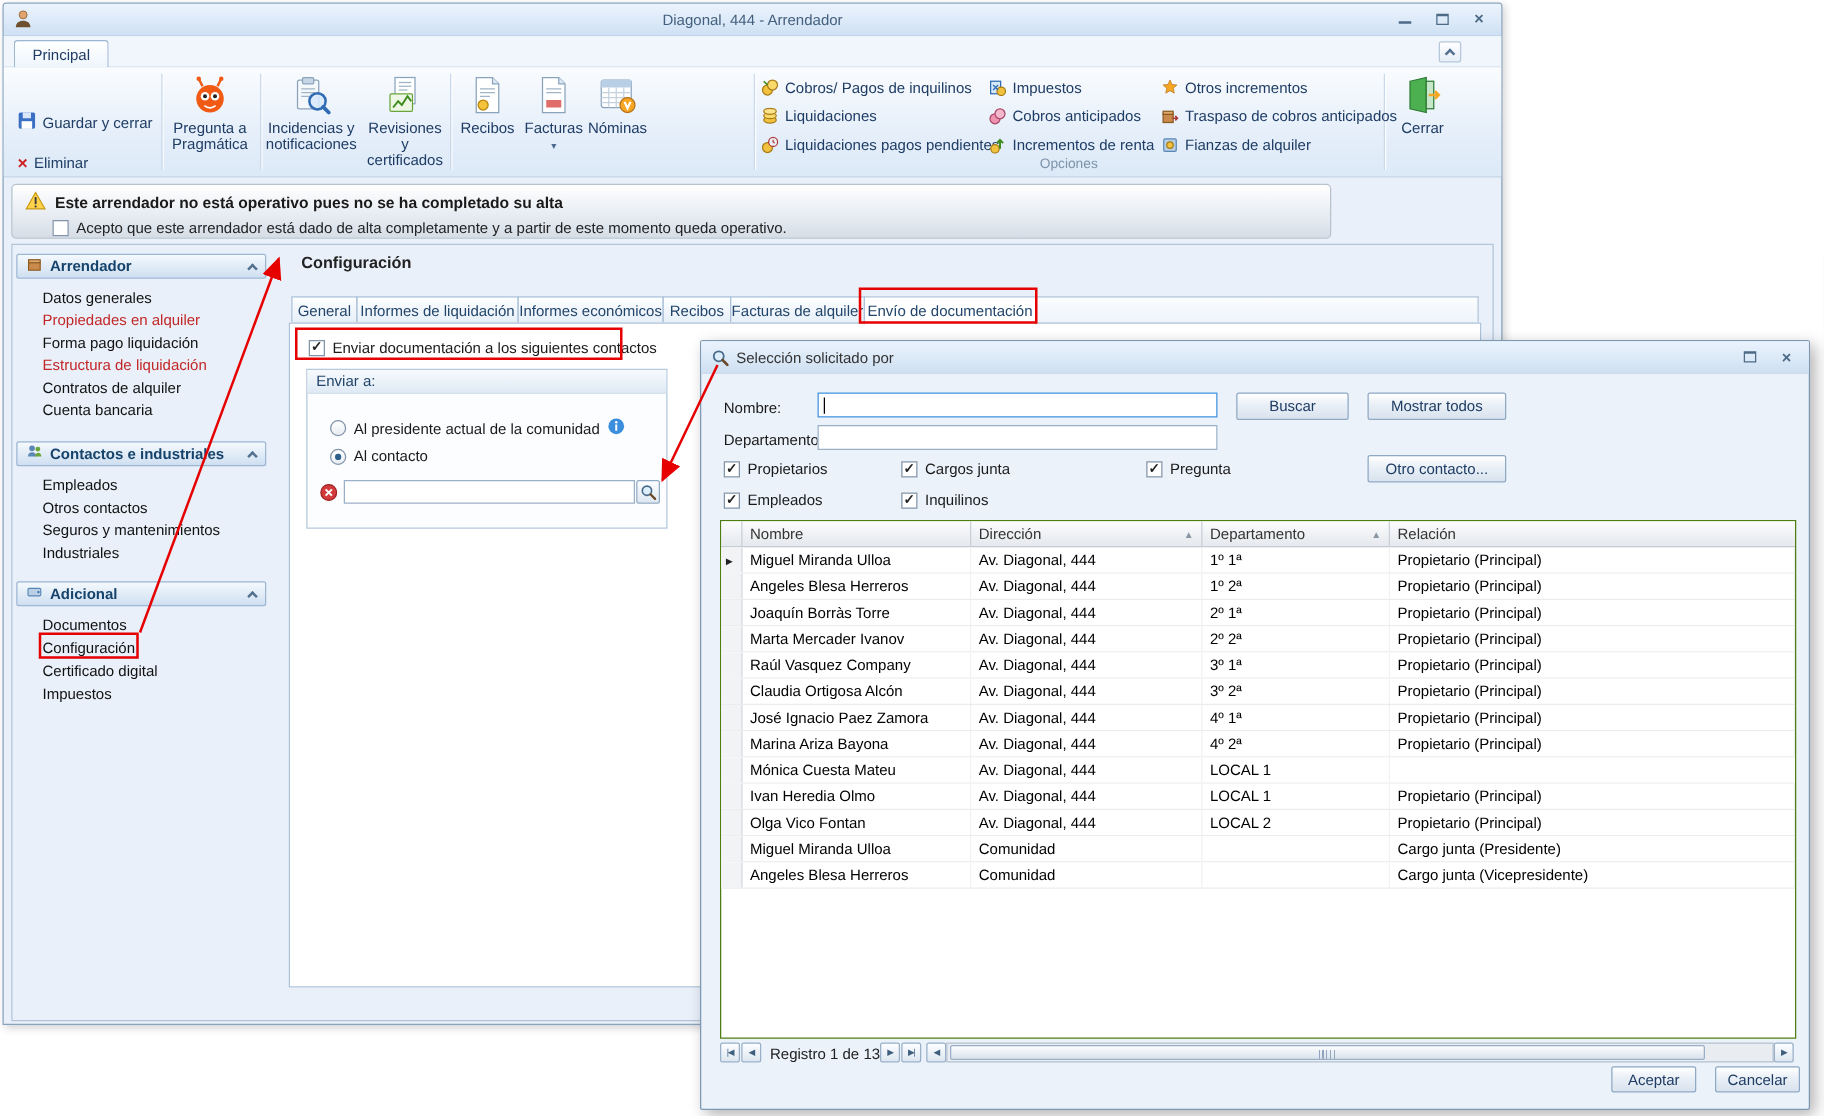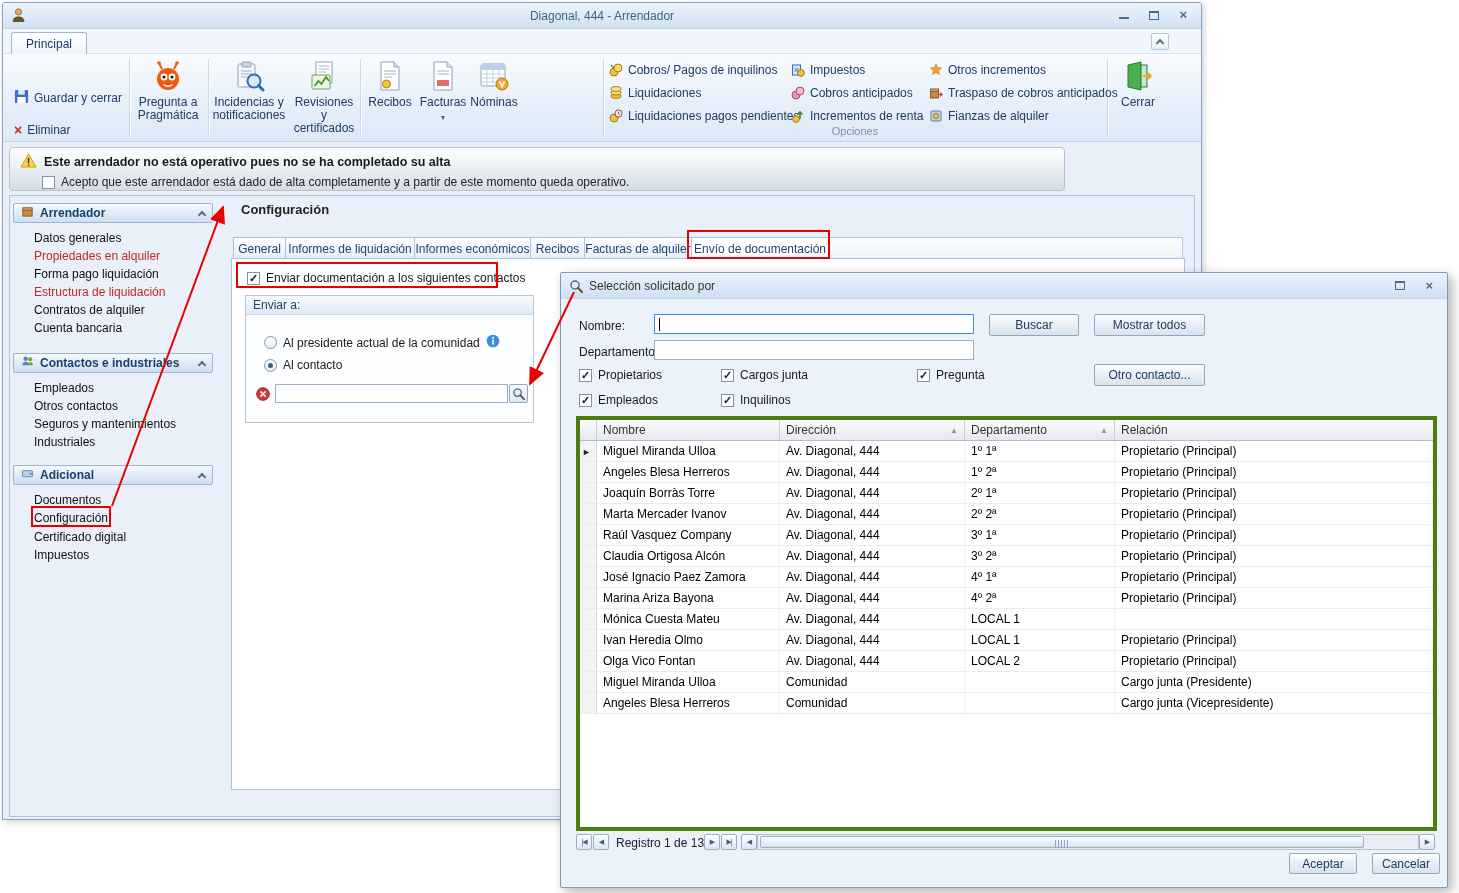--- a/index.html
+++ b/index.html
@@ -91,21 +91,21 @@
   
   #dialog { position:absolute; left:560px; top:272px; width:888px; height:616px; background:#ebf2fa;
     border:1px solid #7e99b5; border-radius:2px; box-shadow:4px 4px 12px rgba(0,0,0,.3); z-index:40; }
   .dlg-title { position:absolute; left:0; top:0; right:0; height:26px; background:linear-gradient(#eaf3fd,#cfe0f2);
     border-bottom:1px solid #c2d4e9; }
   .dlg-title .dlg-title-text { position:absolute; left:28px; top:6px; color:#333; }
   .lbl { position:absolute; color:#1a1a1a; white-space:nowrap; }
   .cbrow { position:absolute; display:flex; align-items:center; gap:6px; white-space:nowrap; }
 
   
-  .grid { position:absolute; left:15px; top:143px; width:861px; height:415px; background:#fff; border:4px solid #4d7c0f; overflow:hidden; }
+  .grid { position:absolute; left:15px; top:143px; width:861px; height:415px; background:#fff; border:1px solid #4d7c0f; overflow:hidden; }
   .ghead { display:flex; height:21px; background:linear-gradient(#fbfcfd,#e5e8ed); border-bottom:1px solid #b6bcc6; }
   .gcell { padding:3px 6px 0; border-right:1px solid #c9cfd8; overflow:hidden; white-space:nowrap; font-size:12px; }
   .ghead .gcell { display:flex; justify-content:space-between; align-items:center; padding-top:0; color:#333; }
   .col-ind { width:17px; padding:3px 2px 0; flex:none; }
   .col-nombre { width:183px; flex:none; }
   .col-dir { width:185px; flex:none; }
   .col-dep { width:150px; flex:none; }
   .col-rel { flex:1; border-right:none; }
   .sort { font-size:8px; color:#8a96a4; margin-left:4px; }
   .grow { display:flex; height:21px; border-bottom:1px solid #ececec; background:#fff; }

